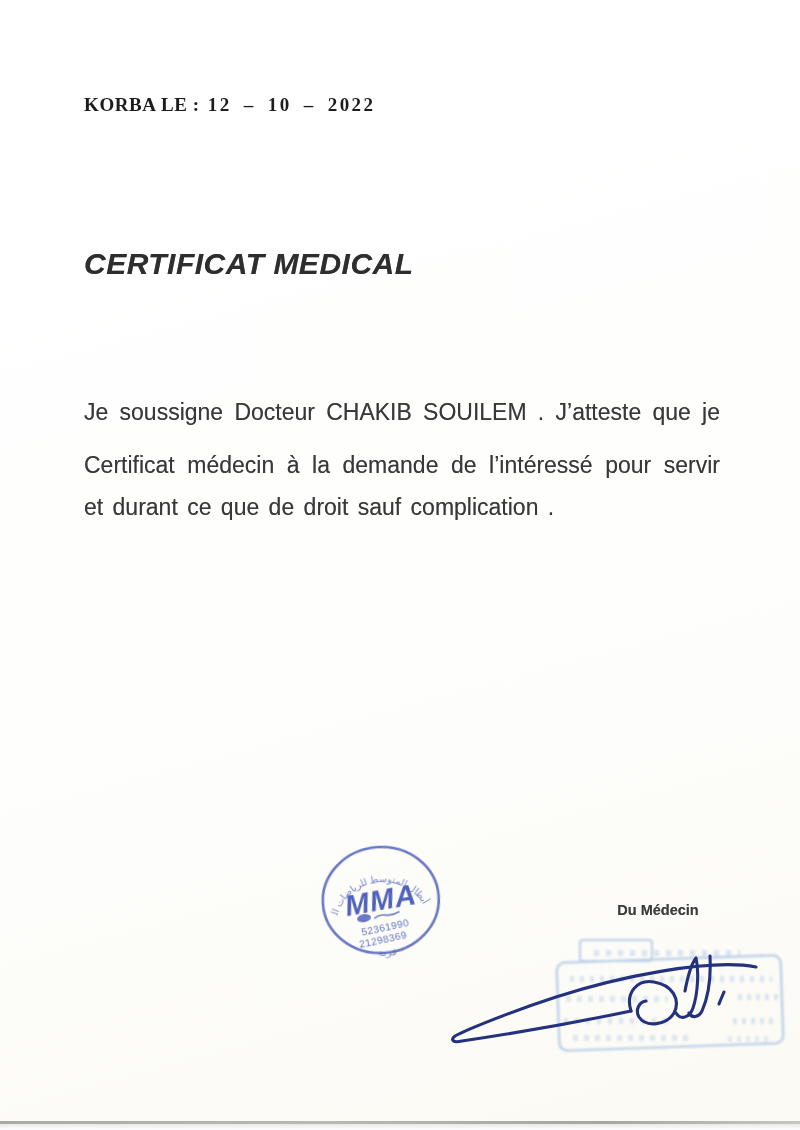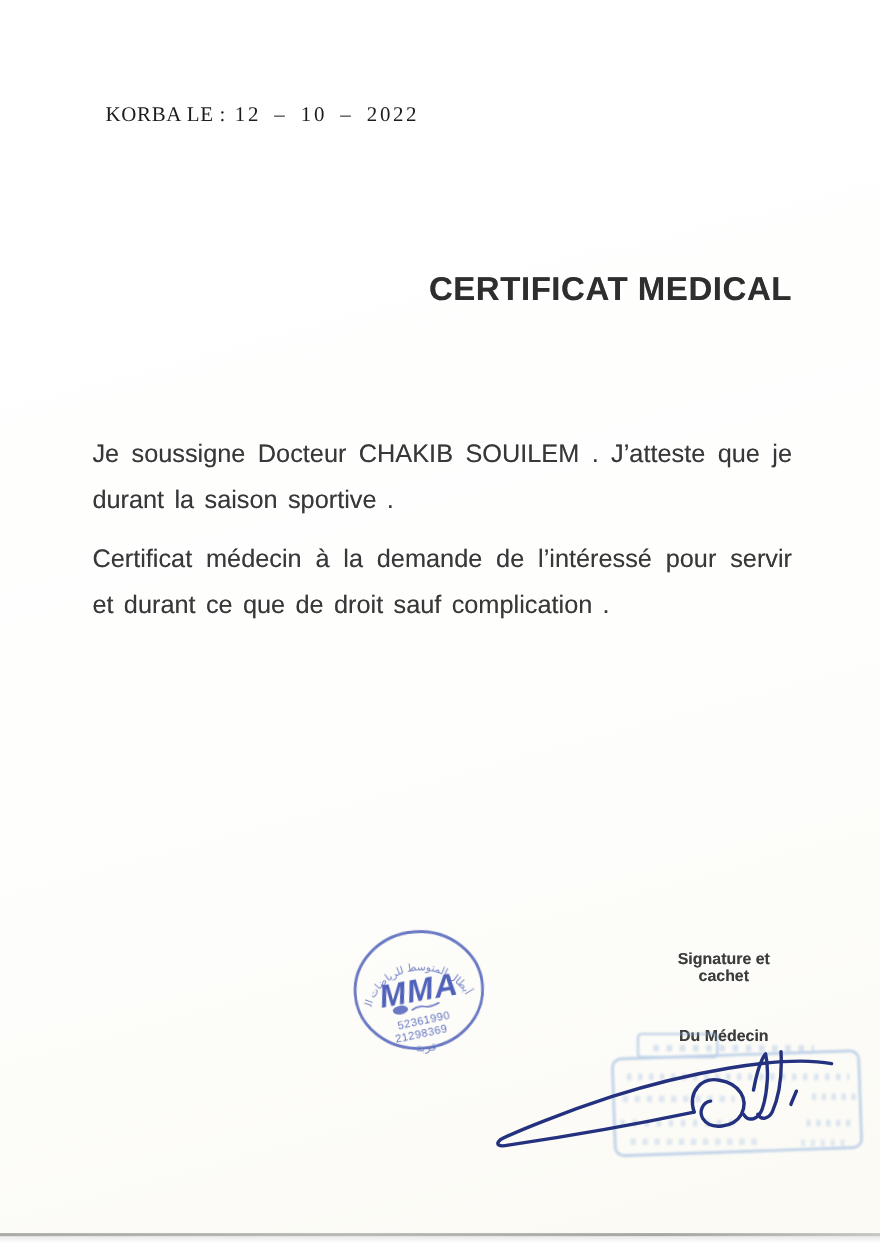--- a/index.html
+++ b/index.html
@@ -8,32 +8,32 @@
     background:linear-gradient(165deg,#ffffff 0%,#fefefd 55%,#fbfaf4 100%);
     position:relative;overflow:hidden;
     font-family:"Liberation Sans",sans-serif;
     -webkit-font-smoothing:antialiased;
   }
   .abs{position:absolute;}
   
   .date-line{
     left:84px;top:94px;
     font-family:"Liberation Serif",serif;
-    font-weight:400;font-size:19px;color:#1c1c1c;
+    font-weight:700;font-size:19px;color:#1c1c1c;
     letter-spacing:.6px;
-    margin-left:12px;
   }
   .date-line .date-val{margin-left:8px;letter-spacing:2.4px;word-spacing:5px;}
   
   .title{
     left:84px;top:247px;width:636px;margin:0;
-    text-align:right;
+    text-align:left;
     font-size:30px;font-weight:700;letter-spacing:.5px;
     color:#2e2e2e;
     text-shadow:0 0 .5px rgba(46,46,46,.55);
+    font-style:italic;
   }
   
   .bodytext{
     left:84px;top:391px;width:636px;
     font-size:23px;line-height:42px;color:#383838;
     text-shadow:0 0 .4px rgba(56,56,56,.5);
   }
   .para{margin:0 0 11px 0;}
   .line{white-space:nowrap;}
   .line.j{white-space:normal;text-align:justify;text-align-last:justify;}
@@ -59,21 +59,20 @@
 
 <div class="abs date-line">
   <span>KORBA LE :</span><span class="date-val">12 – 10 – 2022</span>
 </div>
 
 <h1 class="abs title">CERTIFICAT MEDICAL</h1>
 
 <div class="abs bodytext">
   <div class="para">
     <div class="line j">Je soussigne Docteur CHAKIB SOUILEM . J’atteste que je</div>
-    <div class="line l">durant la saison sportive .</div>
   </div>
   <div class="para">
     <div class="line j">Certificat médecin à la demande de l’intéressé pour servir</div>
     <div class="line l">et durant ce que de droit sauf complication .</div>
   </div>
 </div>
 
 <svg class="abs stamp-svg" width="126" height="118" viewBox="0 0 126 118">
   <defs>
     <filter id="stampblur" x="-10%" y="-10%" width="120%" height="120%">
@@ -91,21 +90,20 @@
       <ellipse cx="45" cy="73" rx="7" ry="4" opacity=".85" transform="rotate(-6 45 73)"></ellipse>
       <text x="66" y="87" text-anchor="middle" font-size="10" letter-spacing=".5" transform="rotate(-8 66 87)" opacity=".9">52361990</text>
       <text x="63" y="99" text-anchor="middle" font-size="10" letter-spacing=".5" transform="rotate(-8 63 99)" opacity=".9">21298369</text>
       <text x="66" y="112" text-anchor="middle" font-size="10" opacity=".75">قربة</text>
     </g>
     <path d="M 55,72 q 6,-3 12,-1 q 6,2 14,-1" stroke-width="1.6" opacity=".8" transform="rotate(-7 70 71)"></path>
   </g>
 </svg>
 
 <div class="abs sig-caption">
-  <div>Signature et cachet</div>
   <div class="cap2">Du Médecin</div>
 </div>
 
 <svg class="abs sign-svg" width="362" height="132" viewBox="0 0 362 132">
   <defs>
     <filter id="faintblur" x="-10%" y="-10%" width="120%" height="120%">
       <feGaussianBlur stdDeviation="1.1"></feGaussianBlur>
     </filter>
   </defs>
 

